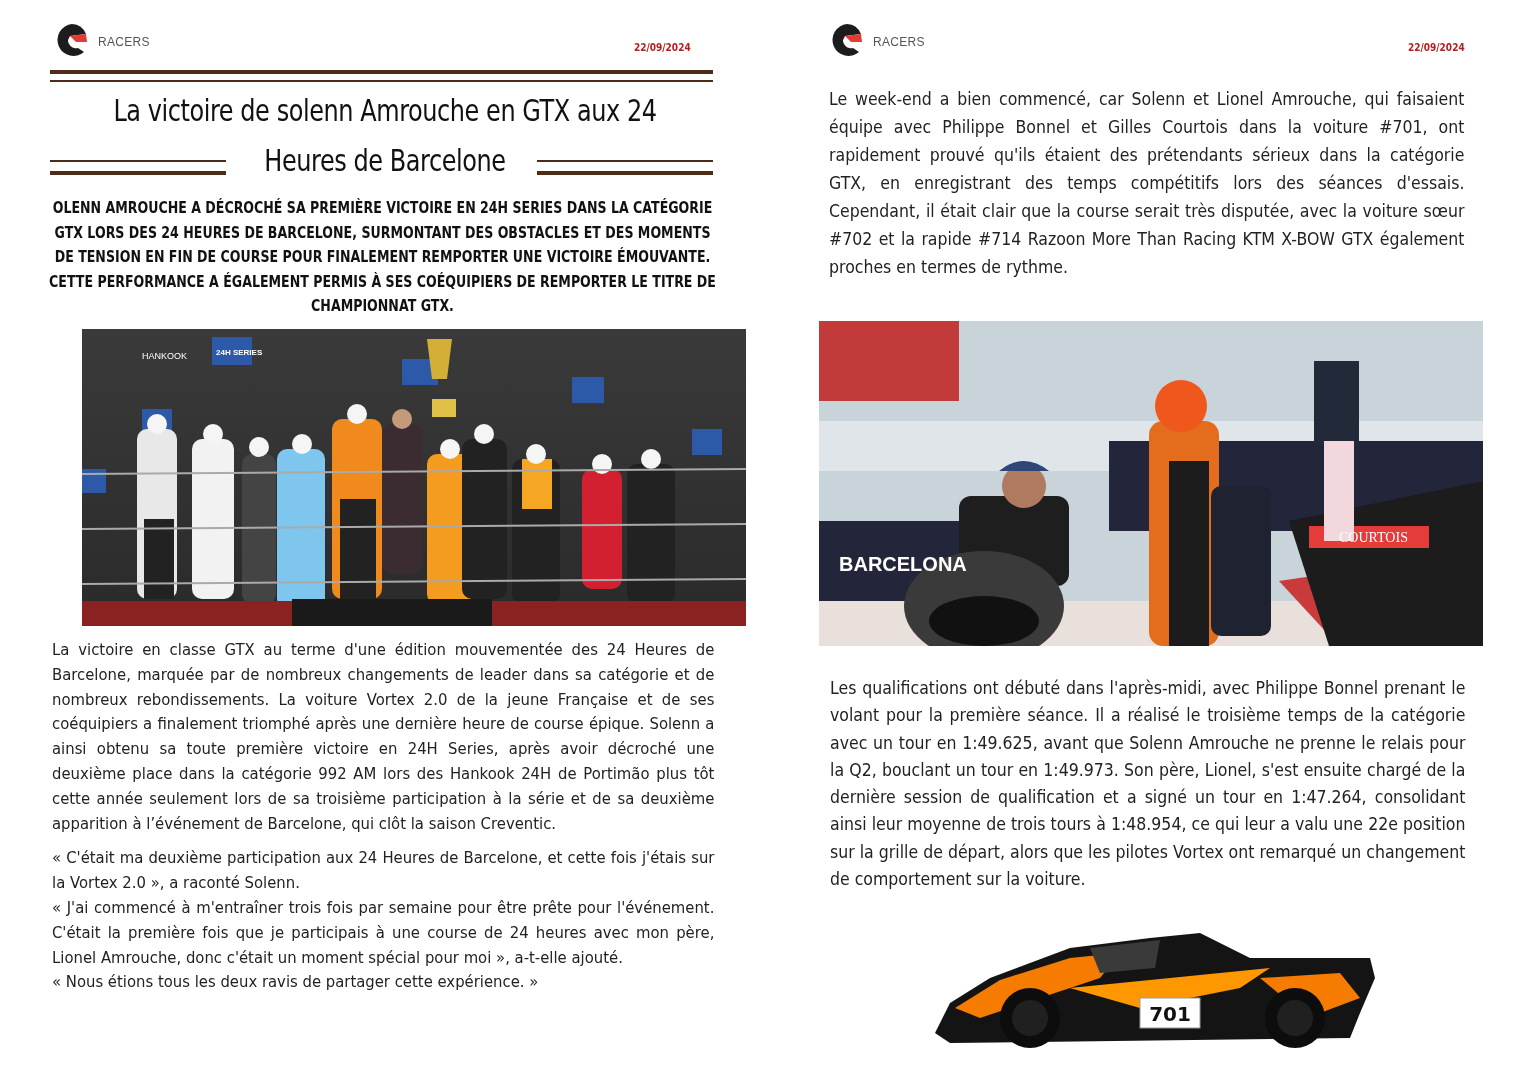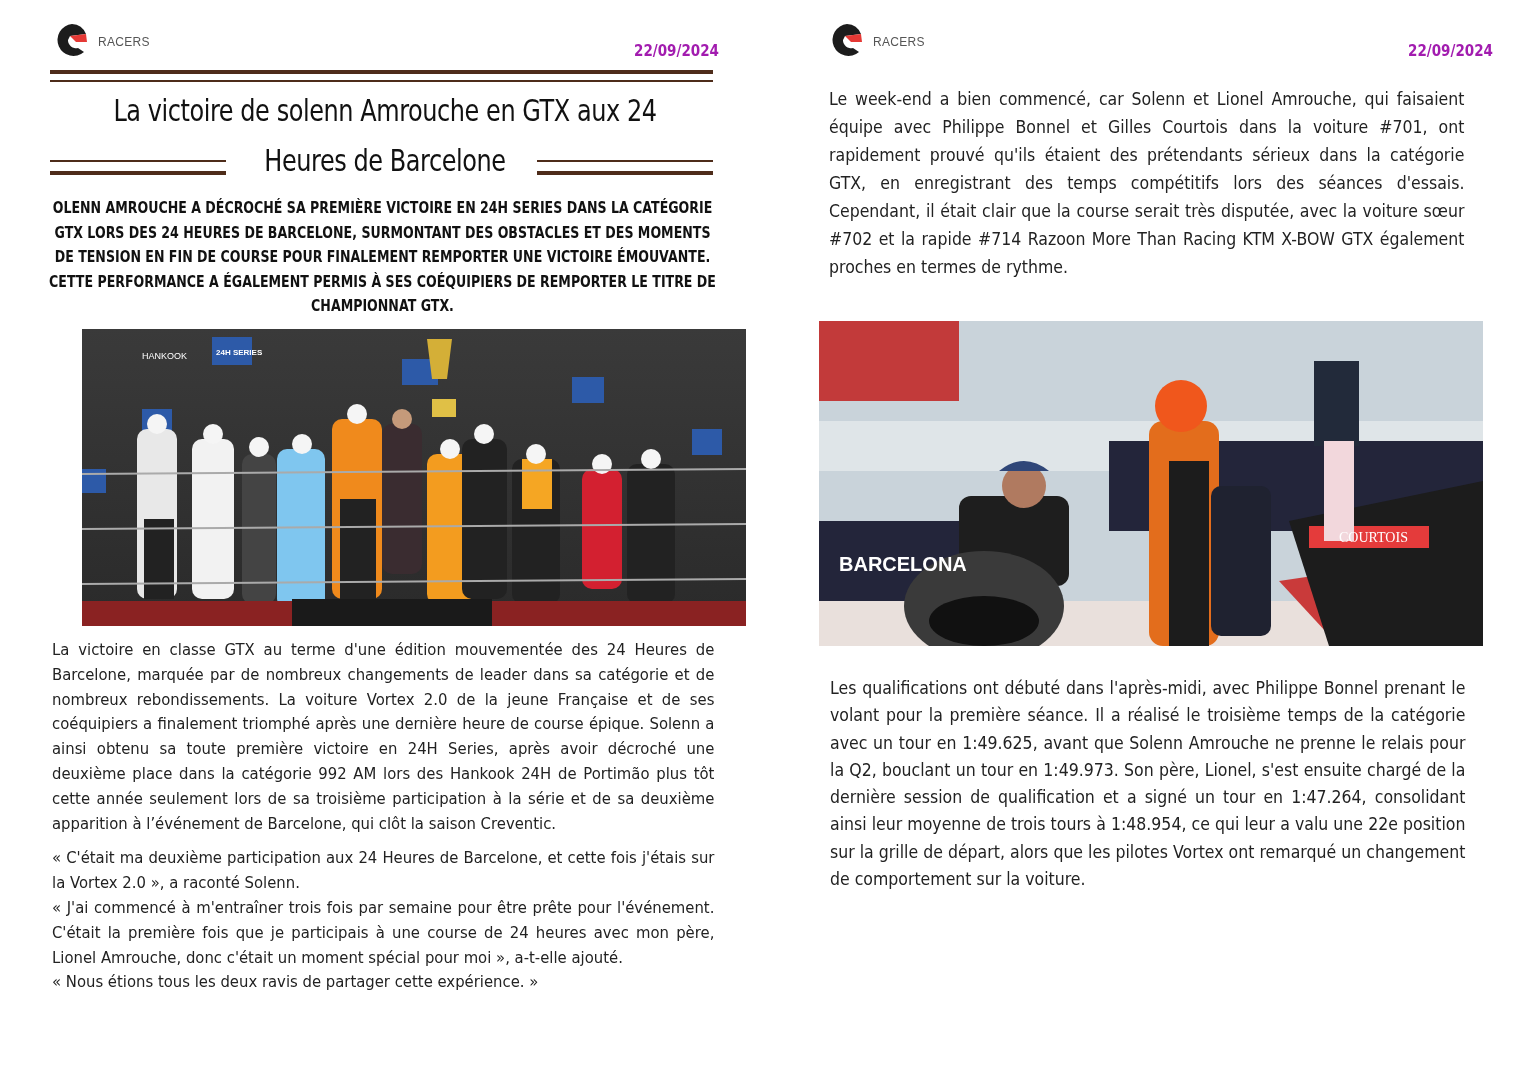--- a/index.html
+++ b/index.html
@@ -6,21 +6,21 @@
   body { width: 1536px; height: 1078px; position: relative; overflow: hidden;
          font-family: "Liberation Sans", sans-serif; color: #1a1a1a; }
   .page { position: absolute; top: 0; height: 1078px; }
   .page.left { left: 0; width: 768px; }
   .page.right { left: 768px; width: 768px; }
 
   .logo { position: absolute; top: 22px; display: flex; align-items: center; }
   .logo .helmet { width: 36px; height: 36px; position: relative; }
   .logo .brand { font-family: "Liberation Sans", sans-serif; font-size: 12px; color: #555; margin-left: 8px; margin-top: 4px; letter-spacing: 0.3px; }
 
-  .date { position: absolute; top: 42px; font-family: "DejaVu Sans Condensed", "DejaVu Sans", sans-serif; font-weight: bold; font-size: 15px; color: #a21caf; }
+  .date { position: absolute; top: 42px; font-family: "DejaVu Sans Condensed", "DejaVu Sans", sans-serif; font-weight: bold; font-size: 10px; color: #b91c1c; }
 
   .rule-thick { position: absolute; height: 4px; background: #4e2c1a; }
   .rule-thin { position: absolute; height: 2px; background: #4e2c1a; }
 
   .title { position: absolute; left: 50px; width: 670px; text-align: center;
            font-family: "DejaVu Sans Condensed", "DejaVu Sans", sans-serif; font-size: 31px; color: #111; letter-spacing: -0.5px; transform: scaleX(0.86); transform-origin: center; }
 
   .lede { position: absolute; left: 48px; width: 668px; top: 196px; text-align: center;
           font-family: "DejaVu Sans", sans-serif; font-weight: bold; font-size: 15px; line-height: 24.5px; color: #111; text-transform: uppercase; transform: scaleX(0.84); transform-origin: center top; width: 795px; left: -15px; }
 
@@ -167,13 +167,28 @@
       <rect x="505" y="120" width="30" height="100" fill="#f2d7dc"></rect>
       <text x="20" y="250" fill="#ffffff" font-size="20" font-weight="bold" font-family="Liberation Sans, sans-serif">BARCELONA</text>
       <text x="520" y="221" fill="#ffffff" font-size="14" font-family="Liberation Serif, serif">COURTOIS</text>
     </svg>
   </div>
 
   <div class="body-text" style="left:62px; top:675px; width:706px; font-size:17.5px; line-height:27.3px;">
     <p>Les qualifications ont débuté dans l'après-midi, avec Philippe Bonnel prenant le volant pour la première séance. Il a réalisé le troisième temps de la catégorie avec un tour en 1:49.625, avant que Solenn Amrouche ne prenne le relais pour la Q2, bouclant un tour en 1:49.973. Son père, Lionel, s'est ensuite chargé de la dernière session de qualification et a signé un tour en 1:47.264, consolidant ainsi leur moyenne de trois tours à 1:48.954, ce qui leur a valu une 22e position sur la grille de départ, alors que les pilotes Vortex ont remarqué un changement de comportement sur la voiture.</p>
   </div>
 
+  <div class="photo" style="left:152px; top:918px; width:465px; height:135px; background:#ffffff;">
+    <svg width="465" height="135" viewBox="0 0 465 135">
+      <path d="M15 115 L30 85 L70 60 L150 30 L230 20 L280 15 L330 40 L450 40 L455 60 L440 95 L430 120 L30 125 Z" fill="#141414"></path>
+      <path d="M35 90 L80 62 L150 40 L200 35 L180 60 L120 80 L60 100 Z" fill="#f57c00"></path>
+      <path d="M150 70 L250 60 L350 50 L320 70 L220 90 Z" fill="#ff9800"></path>
+      <path d="M340 60 L420 55 L440 80 L400 95 L370 85 Z" fill="#f57c00"></path>
+      <path d="M170 30 L240 22 L235 50 L180 55 Z" fill="#3a3a3a"></path>
+      <circle cx="110" cy="100" r="30" fill="#0d0d0d"></circle>
+      <circle cx="110" cy="100" r="18" fill="#202020"></circle>
+      <circle cx="375" cy="100" r="30" fill="#0d0d0d"></circle>
+      <circle cx="375" cy="100" r="18" fill="#202020"></circle>
+      <rect x="220" y="80" width="60" height="30" fill="#ffffff" stroke="#999" stroke-width="1"></rect>
+      <text x="250" y="103" text-anchor="middle" font-size="20" font-weight="bold" fill="#111" font-family="DejaVu Sans, sans-serif">701</text>
+    </svg>
+  </div>
 </div>
 
 </body></html>

